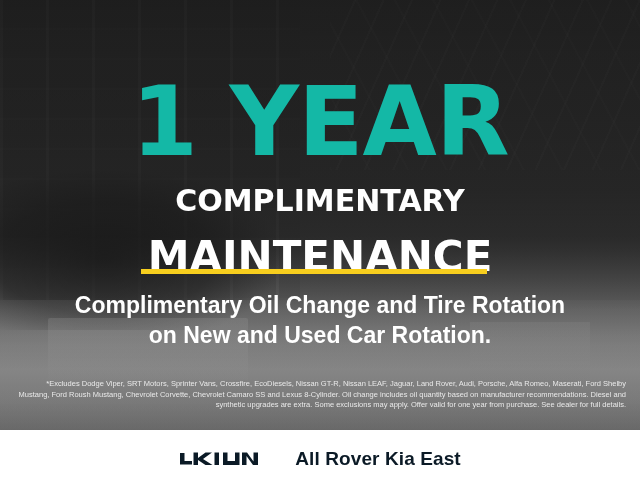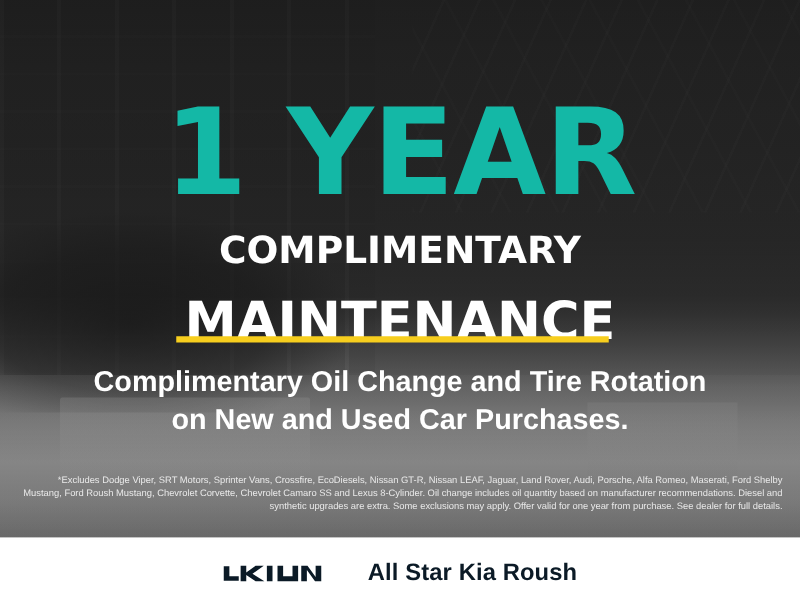--- a/index.html
+++ b/index.html
@@ -258,33 +258,33 @@
       <div class="headline-year">1 YEAR</div>
 
       <div class="headline-sub1">COMPLIMENTARY</div>
 
       <div class="headline-sub2">MAINTENANCE</div>
 
       <div class="divider-bar"></div>
 
       <div class="tagline">
         <div>Complimentary Oil Change and Tire Rotation</div>
-        <div>on New and Used Car Purchases.</div>
+        <div>on New and Used Car Rotation.</div>
       </div>
 
       <div class="disclaimer">*Excludes Dodge Viper, SRT Motors, Sprinter Vans, Crossfire, EcoDiesels, Nissan GT-R, Nissan LEAF, Jaguar, Land Rover, Audi, Porsche, Alfa Romeo, Maserati, Ford Shelby Mustang, Ford Roush Mustang, Chevrolet Corvette, Chevrolet Camaro SS and Lexus 8-Cylinder. Oil change includes oil quantity based on manufacturer recommendations. Diesel and synthetic upgrades are extra. Some exclusions may apply. Offer valid for one year from purchase. See dealer for full details.</div>
     </div>
   </div>
 
   <div class="footer">
     <span class="kia-logo-wrap">
       <svg class="kia-logo" viewBox="0 0 176 44" xmlns="http://www.w3.org/2000/svg" aria-hidden="true">
         <path fill="#0B1A26" d="M2 10 L2 33 L26 33 L26 26 L11 26 L11 10 Z"></path>
         <path fill="#0B1A26" d="M29 9 L38 9 L38 20 L53 9 L66 9 L48 22 L67 34 L53 34 L38 24 L38 34 L29 34 Z"></path>
         <path fill="#0B1A26" d="M71 9 L80 9 L80 34 L71 34 Z"></path>
         <path fill="#0B1A26" d="M88 9 L97 9 L97 26 L112 26 L112 9 L121 9 L121 34 L88 34 Z"></path>
         <path fill="#0B1A26" d="M126 34 L135 34 L135 16 L148 34 L158 34 L158 9 L149 9 L149 27 L136 9 L126 9 Z"></path>
       </svg>
     </span>
-    <span class="dealer-name">All Star Kia Roush</span>
+    <span class="dealer-name">All Rover Kia East</span>
   </div>
 
 </div>
 
 </body></html>

